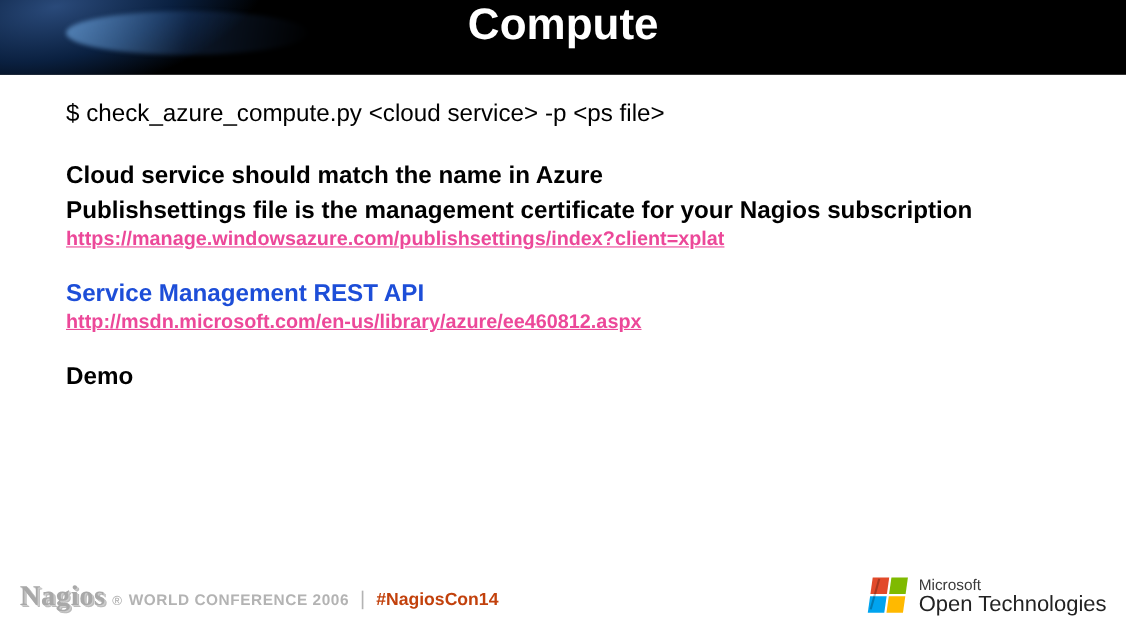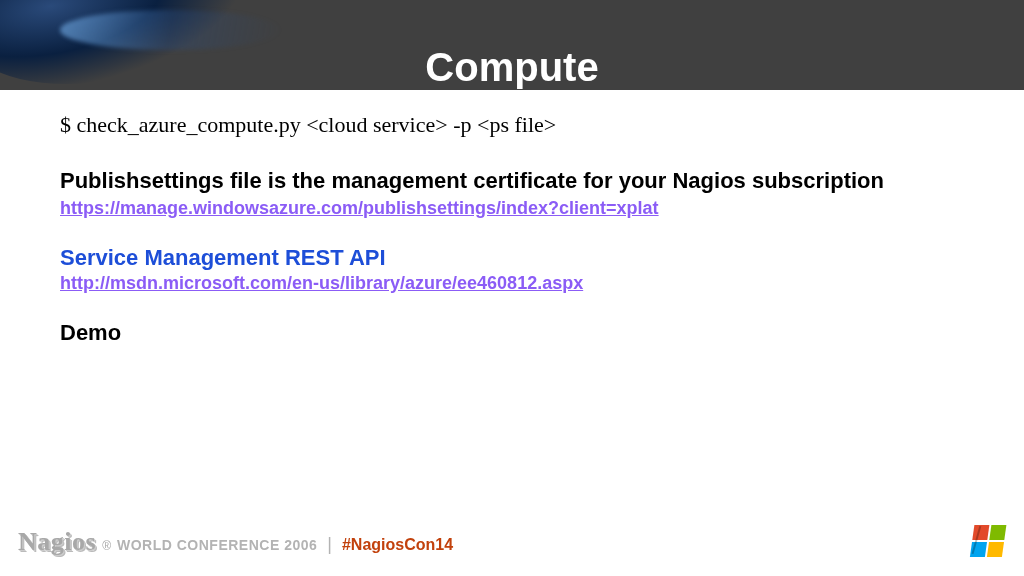--- a/index.html
+++ b/index.html
@@ -6,25 +6,25 @@
   body {
     width: 1024px;
     height: 576px;
     font-family: "Segoe UI", Arial, sans-serif;
     background: #ffffff;
     overflow: hidden;
     position: relative;
   }
   .header {
     width: 100%;
-    height: 90px;
-    background: #404040;
-    position: relative;
-    display: flex;
-    align-items: flex-end;
+    height: 68px;
+    background: #000000;
+    position: relative;
+    display: flex;
+    align-items: flex-start;
     justify-content: center;
     overflow: hidden;
   }
   .header::before {
     content: "";
     position: absolute;
     top: -40px;
     left: -30px;
     width: 280px;
     height: 120px;
@@ -47,34 +47,34 @@
     color: #ffffff;
     font-size: 40px;
     font-weight: 700;
     z-index: 2;
     position: relative;
   }
   .content {
     padding: 22px 60px 0 60px;
   }
   .cmd {
-    font-family: Liberation Serif, serif;
+    font-family: Liberation Sans, sans-serif;
     font-size: 22px;
     color: #000;
     margin-bottom: 28px;
   }
   .bold-line {
     font-weight: 700;
     font-size: 22px;
     color: #000;
     line-height: 1.35;
     margin-bottom: 2px;
   }
   .link {
-    color: #8b5cf6;
+    color: #ec4899;
     text-decoration: underline;
     font-size: 18px;
     font-weight: 600;
     display: inline-block;
     margin-bottom: 26px;
   }
   .section-head {
     font-weight: 700;
     font-size: 22px;
     color: #1d4ed8;
@@ -164,20 +164,21 @@
 </head>
 <body>
 
 <div class="header">
   <div class="title">Compute</div>
 </div>
 
 <div class="content">
   <div class="cmd">$ check_azure_compute.py &lt;cloud service&gt; -p &lt;ps file&gt;</div>
 
+  <div class="bold-line">Cloud service should match the name in Azure</div>
   <div class="bold-line">Publishsettings file is the management certificate for your Nagios subscription</div>
   <a class="link">https://manage.windowsazure.com/publishsettings/index?client=xplat</a>
 
   <div class="section-head">Service Management REST API</div>
   <a class="link">http://msdn.microsoft.com/en-us/library/azure/ee460812.aspx</a>
 
   <div class="demo">Demo</div>
 </div>
 
 <div class="footer">
@@ -188,14 +189,18 @@
     <span class="divider">|</span>
     <span class="hashtag">#NagiosCon14</span>
   </div>
   <div class="footer-right">
     <div class="ms-logo">
       <div class="sq r"></div>
         <div class="sq g"></div>
         <div class="sq b"></div>
         <div class="sq y"></div>
     </div>
+    <div class="ms-text">
+      <span class="ms">Microsoft</span>
+      <span class="ot">Open Technologies</span>
+    </div>
   </div>
 </div>
 
 </body></html>

